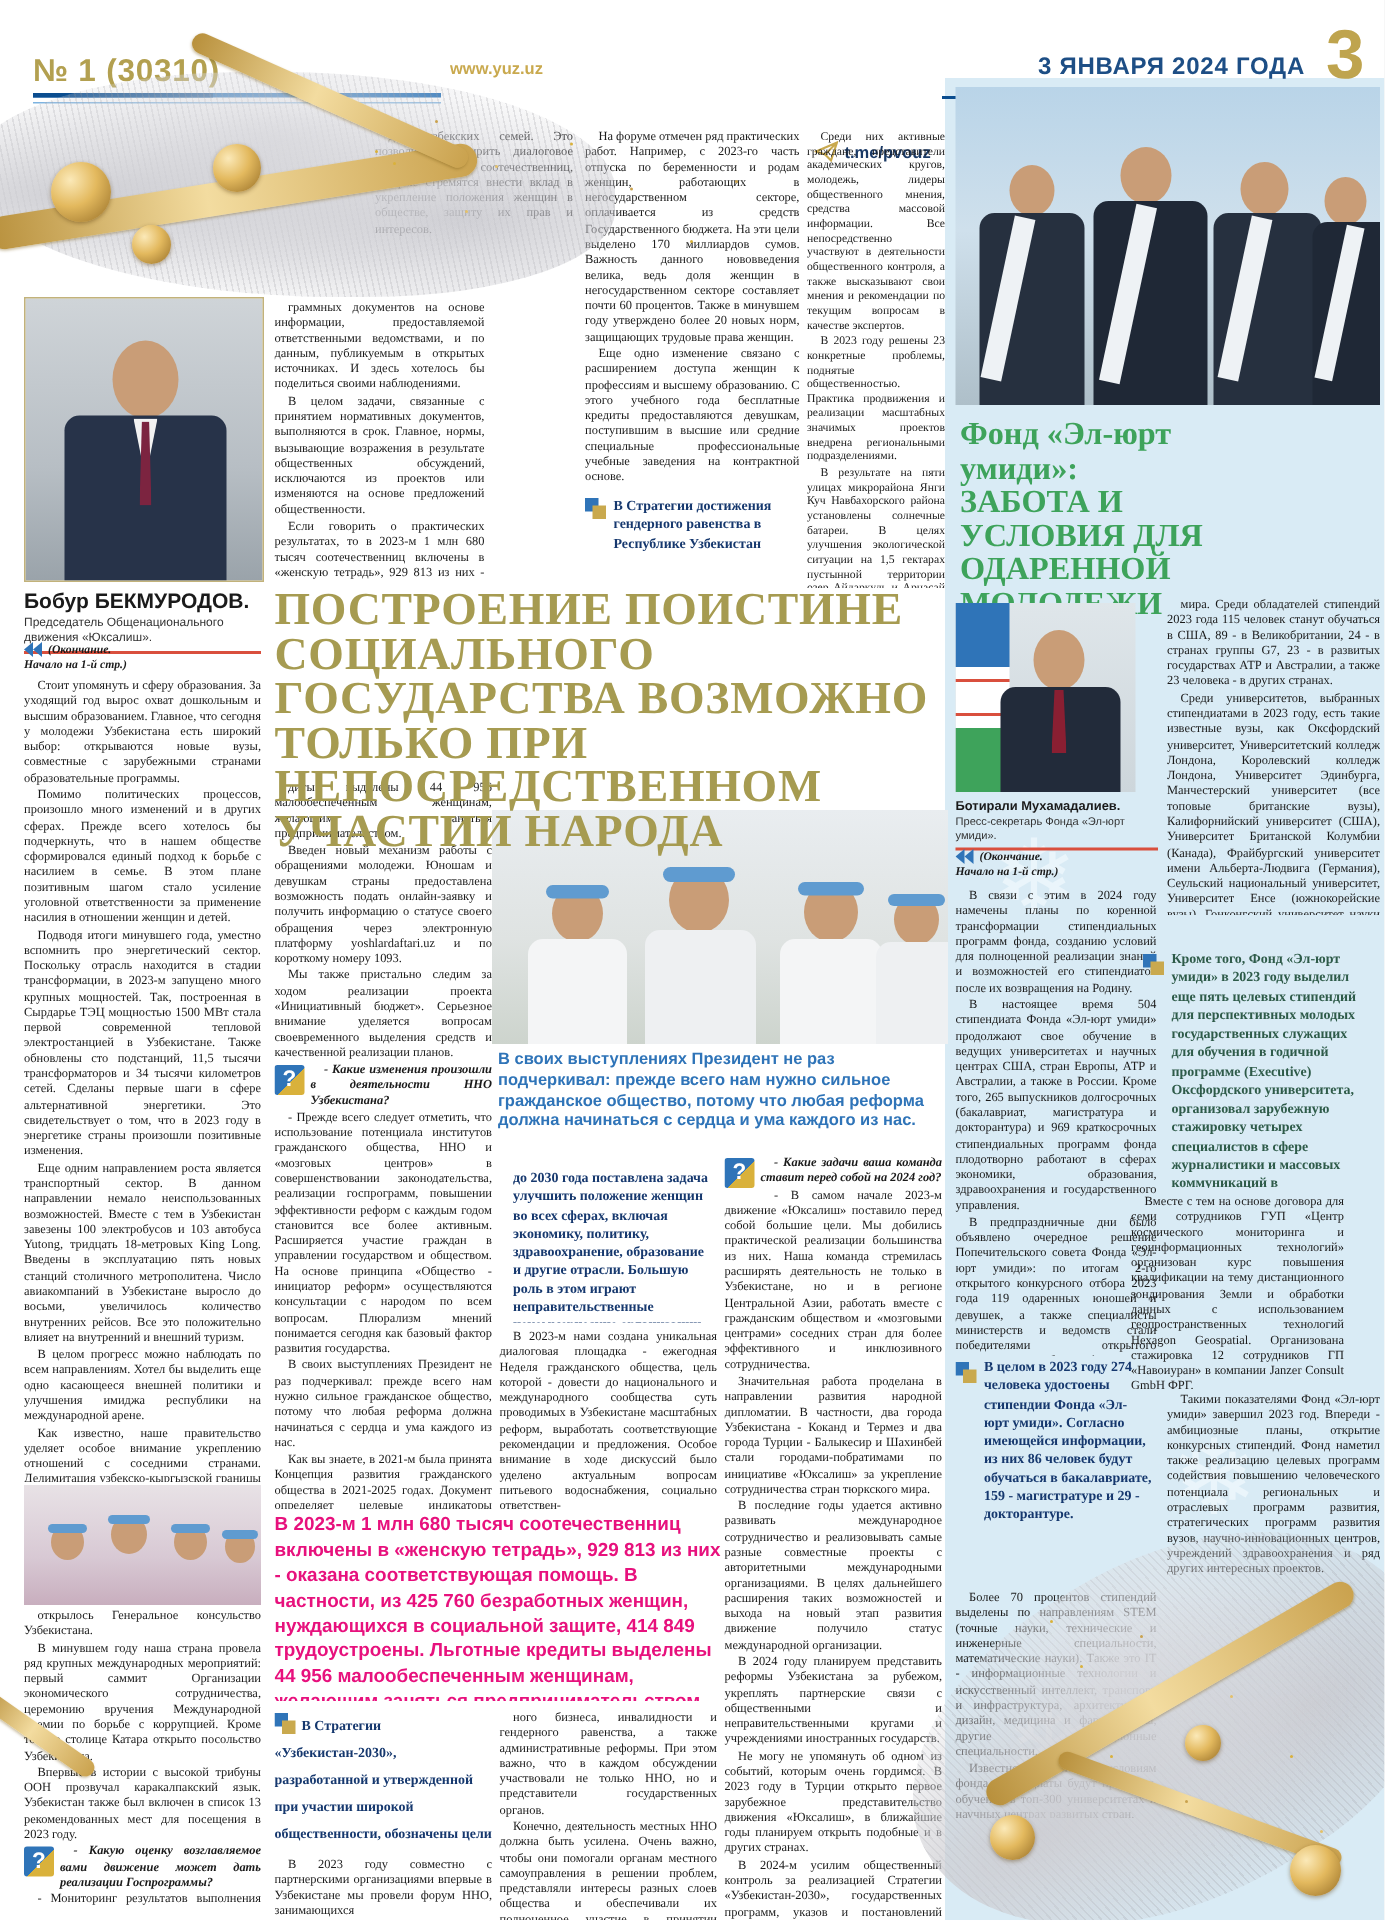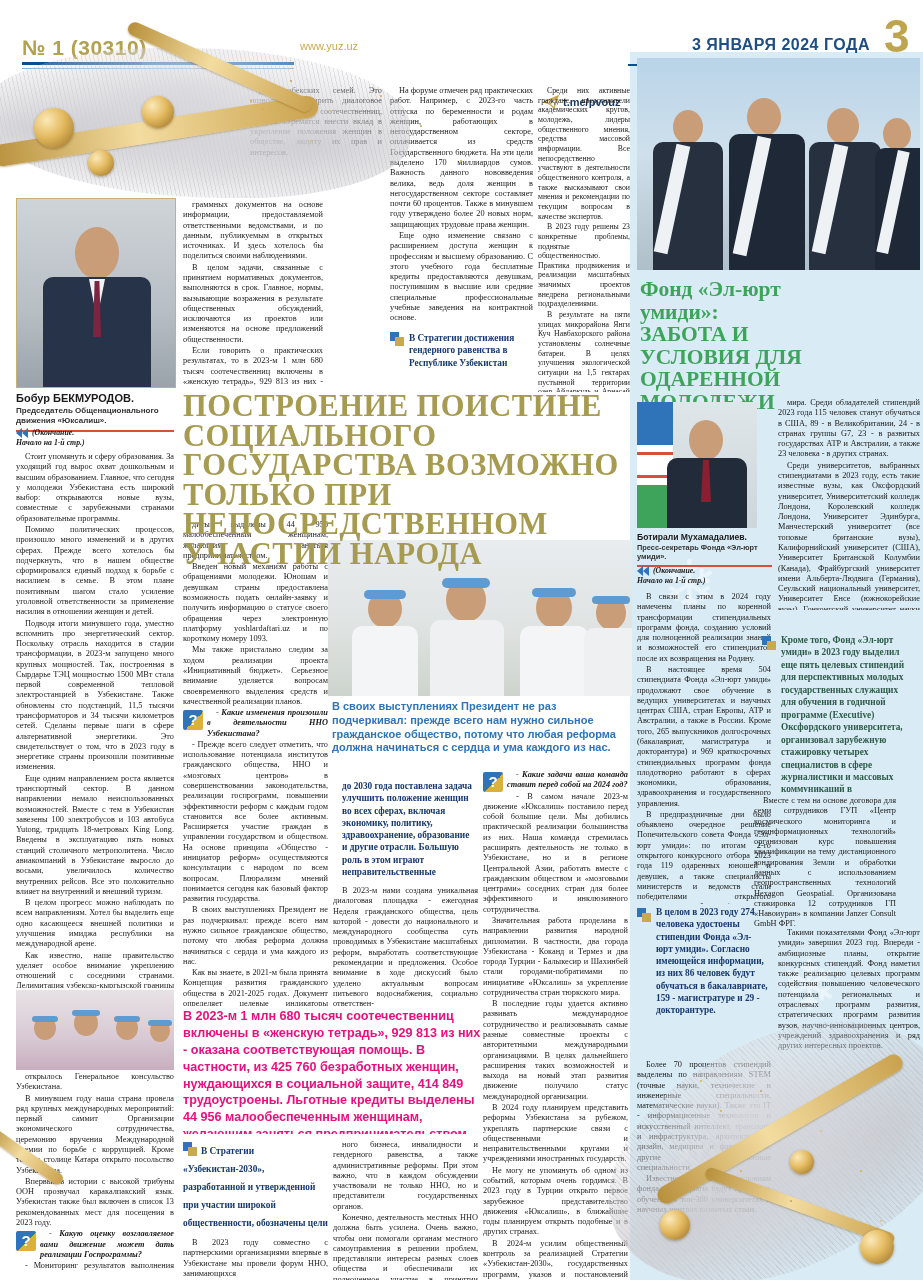--- a/index.html
+++ b/index.html
@@ -4,38 +4,38 @@
 <style>
   html,body{margin:0;padding:0;background:#f2f2f2;}
   .page{position:relative;width:923px;height:1280px;margin:0 auto;background:#ffffff;overflow:hidden;
         font-family:"Liberation Serif",serif;color:#1a1a1a;}
   .abs{position:absolute;}
   
   .issue{font-family:"Liberation Sans",sans-serif;font-weight:bold;font-size:21px;color:#b3a050;letter-spacing:.5px;}
   .rule{height:3px;background:#1266b4;}
   .rule .dark{position:absolute;left:0;top:0;height:3px;background:#0b4d8f;}
   .thinrule{height:1px;background:#7db3e0;}
-  .site{font-family:"Liberation Sans",sans-serif;font-weight:normal;font-size:11px;color:#c9a94e;}
+  .site{font-family:"Liberation Sans",sans-serif;font-weight:bold;font-size:11px;color:#c9a94e;}
   .logo{font-family:"DejaVu Sans",sans-serif;font-weight:900;font-size:26px;line-height:22px;color:#e8e8e8;
         letter-spacing:-1px;-webkit-text-stroke:1.2px #5a5a5a;text-shadow:2px 2px 0 #9a9a9a,3px 3px 2px rgba(0,0,0,.35);}
   .tg{font-family:"Liberation Sans",sans-serif;font-weight:bold;font-size:11px;color:#1b3a66;}
   .date{font-family:"Liberation Sans",sans-serif;font-weight:bold;font-size:16px;color:#1d4e85;letter-spacing:.5px;}
   .pagenum{font-family:"Liberation Sans",sans-serif;font-weight:bold;font-size:46px;color:#bfa44e;line-height:40px;}
   
   .bt p{font-size:8.3px;line-height:1.24;text-align:justify;text-indent:9px;margin:0 0 1px 0;}
   .bt{overflow:hidden;}
   .narrow p{font-size:7.8px;}
   .q{font-weight:bold;font-style:italic;font-size:8.4px;line-height:1.22;text-align:justify;margin:2px 0 1px 0;}
   .qicon{float:left;width:20px;height:20px;margin:2px 4px 1px 0;border-radius:2px;
          background:linear-gradient(135deg,#2f74b8 55%,#d9b13b 55%);color:#fff;text-align:center;
          font-family:"Liberation Sans",sans-serif;font-weight:bold;font-size:15px;line-height:20px;}
   .cont{font-size:7.8px;font-style:italic;font-weight:bold;line-height:1.2;}
   .chev{display:inline-block;vertical-align:middle;margin-right:3px;}
-  .capname{font-family:"Liberation Sans",sans-serif;font-weight:bold;font-size:11px;line-height:1.25;}
-  .caprole{font-family:"Liberation Sans",sans-serif;font-weight:bold;font-size:8px;line-height:1.25;color:#333;}
+  .capname{font-family:"Liberation Sans",sans-serif;font-weight:bold;font-size:14px;line-height:1.25;}
+  .caprole{font-family:"Liberation Sans",sans-serif;font-weight:normal;font-size:8px;line-height:1.25;color:#333;}
   .redline{height:2px;background:#d94f3d;margin-top:4px;}
   
   .headline-main{font-weight:bold;font-size:30.5px;line-height:29.5px;color:#a69b51;letter-spacing:.5px;}
   .cap-blue{font-family:"Liberation Sans",sans-serif;font-weight:bold;font-size:11px;line-height:1.25;color:#2f74b8;}
   .navy{font-weight:bold;font-size:9.3px;line-height:1.32;color:#16386e;}
   .greenb{font-weight:bold;font-size:9.3px;line-height:1.34;color:#2e5b49;}
   .magenta{font-family:"Liberation Sans",sans-serif;font-weight:bold;font-size:12.6px;line-height:1.34;color:#e7117d;}
   .headline-fund{font-weight:bold;font-size:21.5px;line-height:22.5px;color:#3ea35b;}
   .sqicon{position:relative;display:inline-block;width:15px;height:15px;vertical-align:top;}
   .sqicon i{position:absolute;display:block;}

